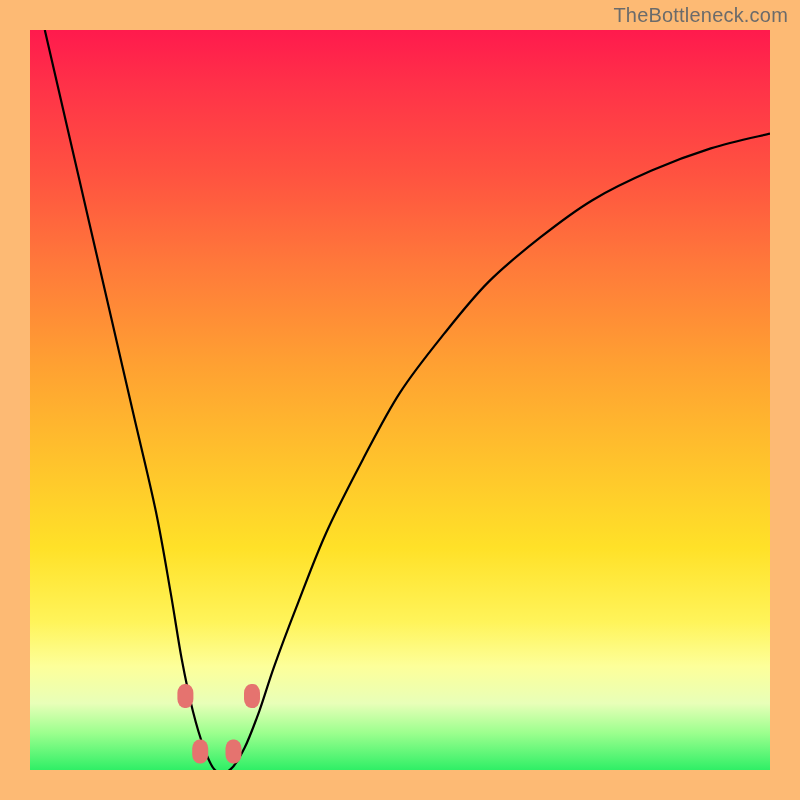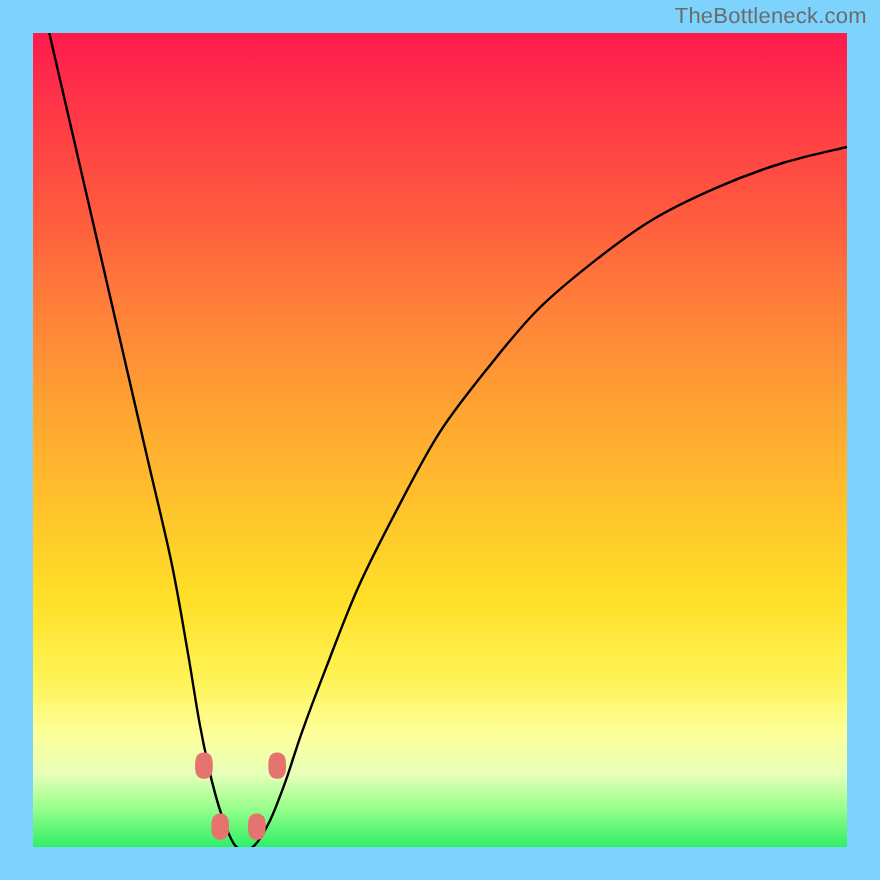--- a/index.html
+++ b/index.html
@@ -10,21 +10,21 @@
     overflow: hidden;
     background: #000;
     font-family: Arial, Helvetica, sans-serif;
   }
   .frame {
     position: absolute;
     top: 0;
     left: 0;
     width: 800px;
     height: 800px;
-    background: #7dd3fc;
+    background: #fdba74;
   }
   .plot {
     position: absolute;
     top: 30px;
     left: 30px;
     width: 740px;
     height: 740px;
     
     background: linear-gradient(
       to bottom,

